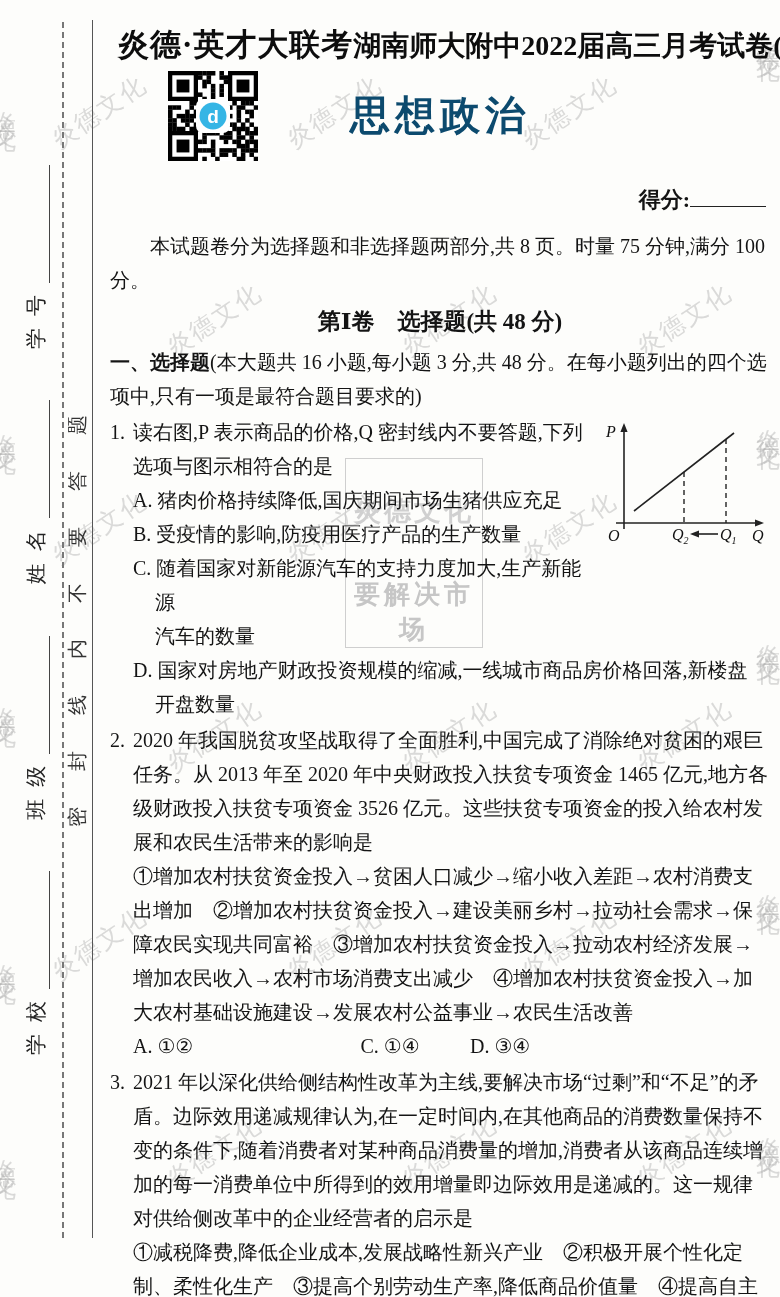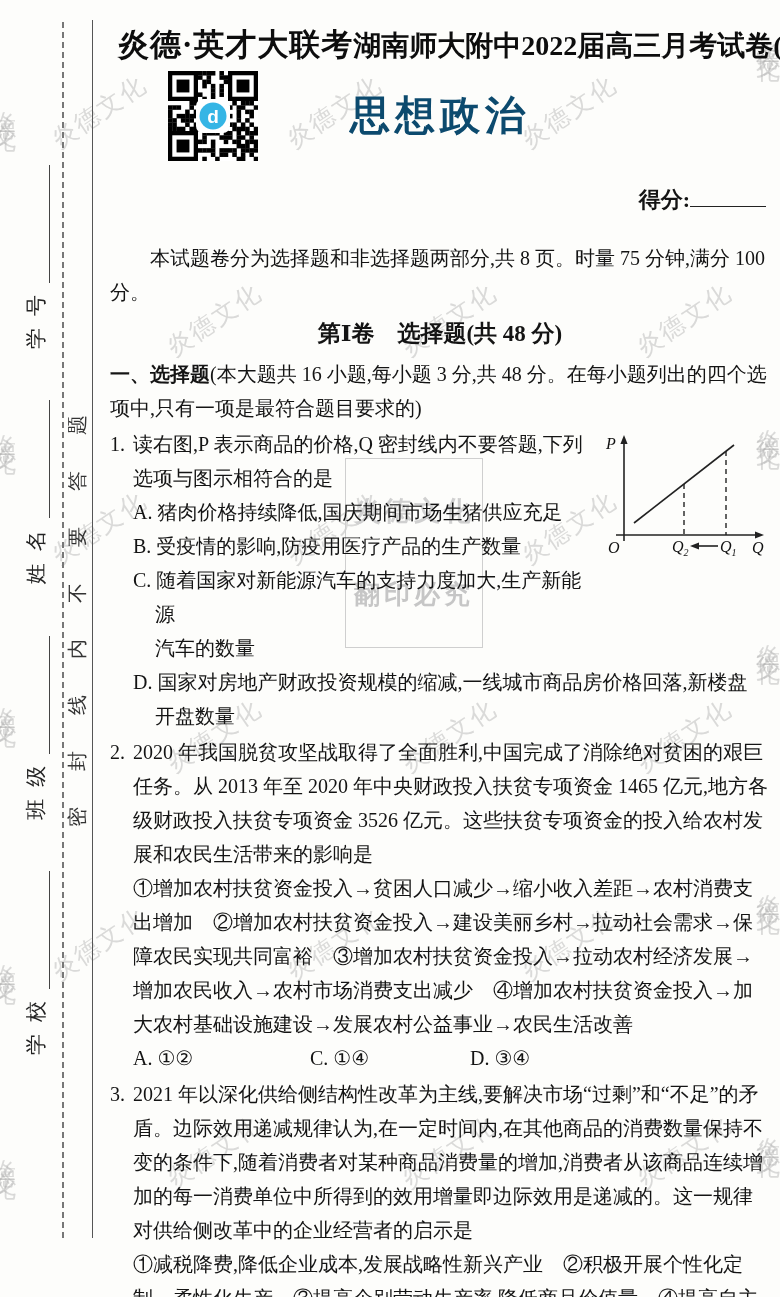--- a/index.html
+++ b/index.html
@@ -57,33 +57,33 @@
   .paper-title .brand{font-size:31px; letter-spacing:1px;text-align:right;}
   .qr-row{position:relative; height:104px; margin-top:4px;}
   .qr{position:absolute; left:58px; top:2px; width:90px; height:90px;}
   .subject{
     position:absolute; left:0; right:0; top:24px; text-align:center;
     font-size:40px; font-weight:bold; letter-spacing:5px; line-height:44px;
     font-family:"Liberation Sans","DejaVu Sans",sans-serif; color:#0c4a6e;
   }
   .score-row{margin:10px 4px 0 0; text-align:right; font-size:22px; font-weight:bold;}
   .score-blank{display:inline-block; width:76px; border-bottom:1.5px solid #222; height:22px;}
-  .intro{margin:24px 0 0 0; text-indent:2em;}
+  .intro{margin:12px 0 0 0; text-indent:2em;}
   .sec-title{margin:6px 0 0 0; text-align:center; font-size:23px; font-weight:bold; line-height:38px;}
   .list-intro{margin:4px 0 0 0;}
   .list-intro .list-label{font-weight:bold; font-family:"Liberation Sans","DejaVu Sans",sans-serif;}
   .q{position:relative; padding-left:23px; margin-top:2px;}
   .qnum{position:absolute; left:0; top:0;}
   .opt{padding-left:22px; text-indent:-22px; white-space:pre-wrap;}
   .items{white-space:pre-wrap;}
   .choices{display:flex; margin-top:0;}
   .choices span{display:inline-block;}
   .choices .c0{width:177px;}
   .choices .c1{width:180px;}
-  .choices .c2{width:160px;}
+  .choices .c2{width:160px;text-align:center;}
   .graph{
     float:right; width:168px; height:132px; margin:4px 0 4px 8px;
   }
   .footer{
     position:absolute; left:110px; width:660px; top:1246px; z-index:2;
     text-align:center; font-size:19px; color:#111;
   }
 </style>
 </head>
 <body>
@@ -116,21 +116,21 @@
       <div class="wm-vert" style="left: 752px; top: 1118px;">炎德文化</div>
       <div class="wm-vert" style="left: -12px; top: 92px;">炎德文化</div>
       <div class="wm-vert" style="left: -12px; top: 415px;">炎德文化</div>
       <div class="wm-vert" style="left: -12px; top: 688px;">炎德文化</div>
       <div class="wm-vert" style="left: -12px; top: 945px;">炎德文化</div>
       <div class="wm-vert" style="left: -12px; top: 1140px;">炎德文化</div>
     </div>
 
   <div class="stamp">
     <div class="stamp-top">炎德文化</div>
-    <div class="stamp-bottom">翻印必究</div>
+    <div class="stamp-bottom">要解决市场</div>
   </div>
 
   <div class="seal-dashed"></div>
   <div class="seal-solid"></div>
 
   <div class="side-fields">
     <span class="fld">
       <span class="fld-label">学校</span>
       <span class="fld-blank"></span>
     </span>

